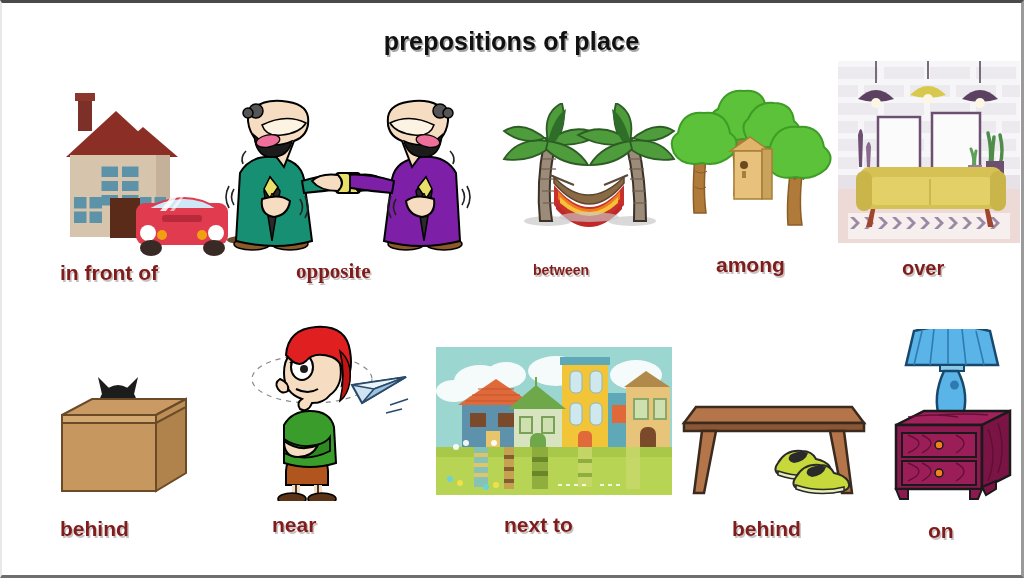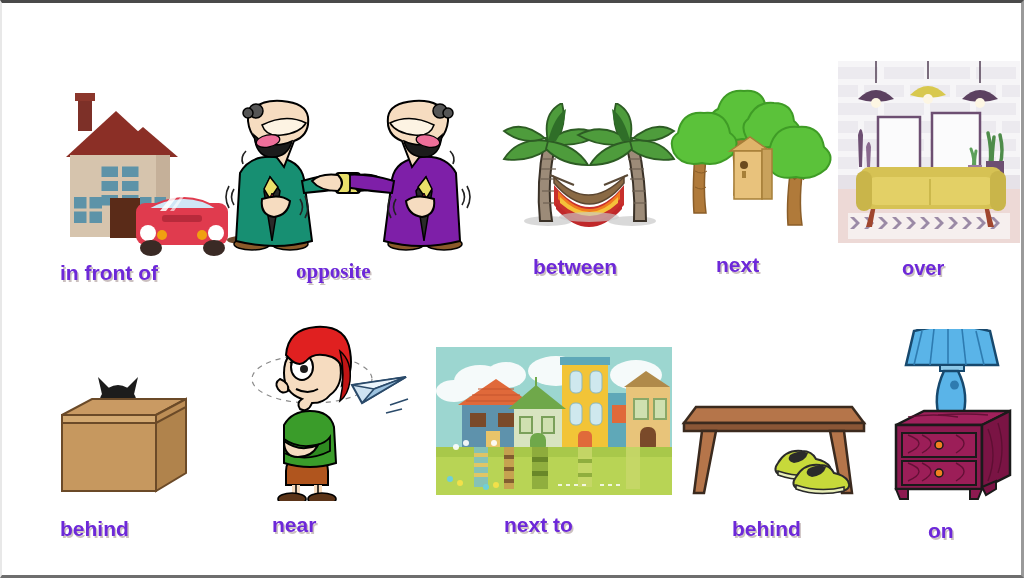--- a/index.html
+++ b/index.html
@@ -40,56 +40,57 @@
     position: absolute;
   }
   .art {
     position: absolute;
     left: 0;
     top: 0;
   }
   .caption {
     position: absolute;
     font-weight: bold;
-    color: #6d28d9;
+    color: #7f1d1d;
     text-shadow: 1.5px 1.5px 0 rgba(160,140,140,0.55);
     white-space: nowrap;
   }
 
   
   #card-in-front-of { left: 46px;  top: 82px;  width: 200px; height: 210px; }
   #card-opposite    { left: 208px; top: 78px;  width: 276px; height: 216px; }
   #card-between     { left: 498px; top: 100px; width: 178px; height: 190px; }
   #card-among       { left: 668px; top: 82px;  width: 170px; height: 206px; }
   #card-over        { left: 836px; top: 58px;  width: 204px; height: 230px; }
 
   
   #card-behind      { left: 38px;  top: 352px; width: 176px; height: 200px; text-align: center; }
   #card-near        { left: 238px; top: 318px; width: 176px; height: 226px; }
   #card-next-to     { left: 434px; top: 344px; width: 236px; height: 206px; }
   #card-under       { left: 672px; top: 382px; width: 200px; height: 170px; }
   #card-on          { left: 876px; top: 326px; width: 150px; height: 232px; }
 
   .cap-in-front-of { left: 12px;  top: 176px; font-size: 21px; }
   .cap-opposite    { left: 86px;  top: 178px; font-size: 21px; font-family: Liberation Serif, serif; }
-  .cap-between     { left: 33px;  top: 152px; font-size: 21px; }
+  .cap-between     { left: 33px;  top: 159px; font-size: 14px; }
   .cap-among       { left: 46px;  top: 168px; font-size: 21px; }
   .cap-over        { left: 64px;  top: 196px; font-size: 20px; }
 
   .cap-behind      { left: 20px;  top: 162px; font-size: 21px; }
   .cap-near        { left: 32px;  top: 192px; font-size: 21px; text-align: right; }
   .cap-next-to     { left: 68px;  top: 166px; font-size: 21px; }
   .cap-under       { left: 58px;  top: 132px; font-size: 21px; }
   .cap-on          { left: 50px;  top: 190px; font-size: 21px; }
 </style>
 </head>
 <body>
 
 <div id="poster">
 
+  <div id="poster-title">prepositions of place</div>
 
   <div class="card" id="card-in-front-of">
     <svg class="art" width="200" height="175" viewBox="0 0 200 175">
       <rect x="30" y="12" width="14" height="34" fill="#7d3028"></rect>
       <rect x="27" y="8" width="20" height="8" fill="#8c372c"></rect>
       <polygon points="18,72 68,26 118,72" fill="#8b2f26"></polygon>
       <polygon points="60,72 95,42 130,72" fill="#8b2f26"></polygon>
       <rect x="22" y="70" width="96" height="82" fill="#d6c4ad"></rect>
       <rect x="108" y="70" width="14" height="82" fill="#c5b099"></rect>
       <rect x="52" y="80" width="40" height="42" fill="#5d93a8"></rect>
@@ -254,21 +255,21 @@
       <path d="M122 74 q-6 40 -4 66 l14 0 q-4 -26 2 -66 Z" fill="#b07a3a" stroke="#8a5d28" stroke-width="1.5"></path>
       <path d="M126 94 l-14 -16 M132 94 l14 -16" stroke="#8a5d28" stroke-width="4" fill="none"></path>
       <path d="M100 62 q6 -22 28 -20 q22 -2 26 20 q12 10 2 22 q-14 12 -30 8 q-22 4 -28 -12 q-4 -12 2 -18 Z" fill="#5bc23a" stroke="#3f9c26" stroke-width="2"></path>
 
       <polygon points="60,66 80,52 100,66" fill="#e0b46a" stroke="#a67f38" stroke-width="1.5"></polygon>
       <rect x="64" y="66" width="28" height="48" fill="#e8c27c" stroke="#a67f38" stroke-width="1.5"></rect>
       <rect x="92" y="64" width="10" height="50" fill="#c9a25c" stroke="#a67f38" stroke-width="1.5"></rect>
       <circle cx="74" cy="80" r="4" fill="#6b4a1e"></circle>
       <rect x="72" y="86" width="4" height="7" fill="#a67f38"></rect>
     </svg>
-    <div class="caption cap-among">next</div>
+    <div class="caption cap-among">among</div>
   </div>
 
   <div class="card" id="card-over">
     <svg class="art" width="182" height="182" viewBox="0 0 182 182">
       <rect x="0" y="0" width="182" height="182" fill="#f6f5f7"></rect>
       <g fill="#eceaef">
         <rect x="0" y="6" width="40" height="12"></rect>
           <rect x="46" y="6" width="40" height="12"></rect>
           <rect x="92" y="6" width="40" height="12"></rect>
           <rect x="138" y="6" width="40" height="12"></rect>

